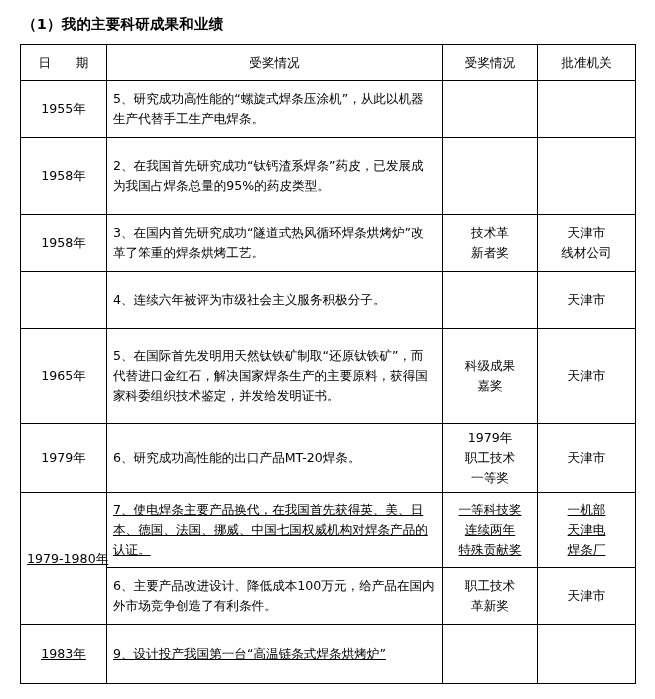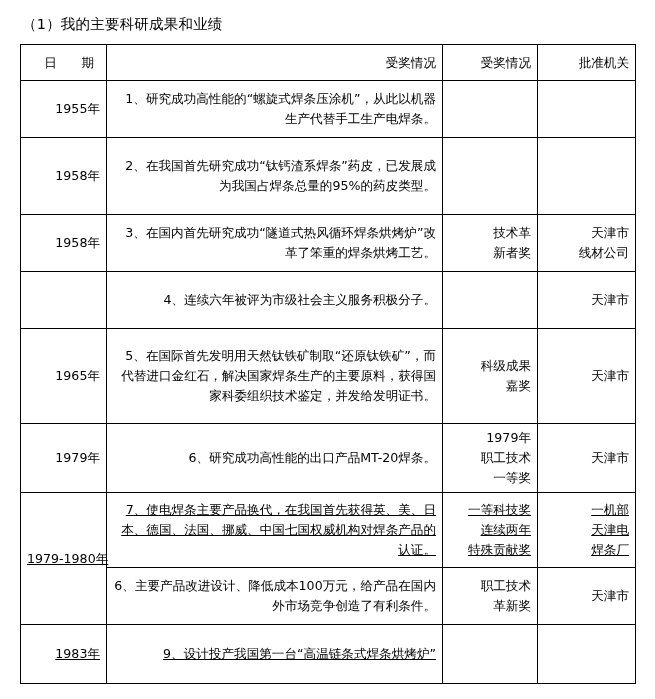--- a/index.html
+++ b/index.html
@@ -19,35 +19,35 @@
     position: relative;
     box-sizing: border-box;
     padding: 14px 20px 0 20px;
   }
   .doc-title {
     font-size: 14.5px;
     line-height: 20px;
     margin: 0 0 10px 2px;
     white-space: nowrap;
     letter-spacing: 0.2px;
+    font-weight: bold;
   }
   table.achievements {
     border-collapse: collapse;
     width: 615px;
     table-layout: fixed;
   }
   table.achievements th,
   table.achievements td {
     border: 1px solid #000000;
     vertical-align: middle;
     padding: 4px 6px;
     font-weight: normal;
     font-size: 12.6px;
     line-height: 20px;
-    text-align: right;
   }
   col.c-date { width: 86px; }
   col.c-ach  { width: 336px; }
   col.c-award{ width: 95px; }
   col.c-org  { width: 98px; }
 
   thead th {
     text-align: center;
     height: 27px;
     padding: 2px 4px;
@@ -103,21 +103,21 @@
       <tr>
         <th class="th-date">日　期</th>
         <th>受奖情况</th>
         <th>受奖情况</th>
         <th>批准机关</th>
       </tr>
     </thead>
     <tbody>
       <tr class="row-h1">
         <td class="date-cell">1955年</td>
-        <td class="ach-cell">1、研究成功高性能的“螺旋式焊条压涂机”，从此以机器生产代替手工生产电焊条。</td>
+        <td class="ach-cell">5、研究成功高性能的“螺旋式焊条压涂机”，从此以机器生产代替手工生产电焊条。</td>
         <td class="award-cell"></td>
         <td class="org-cell"></td>
       </tr>
       <tr class="row-h2">
         <td class="date-cell">1958年</td>
         <td class="ach-cell">2、在我国首先研究成功“钛钙渣系焊条”药皮，已发展成为我国占焊条总量的95%的药皮类型。</td>
         <td class="award-cell"></td>
         <td class="org-cell"></td>
       </tr>
       <tr class="row-h3">

